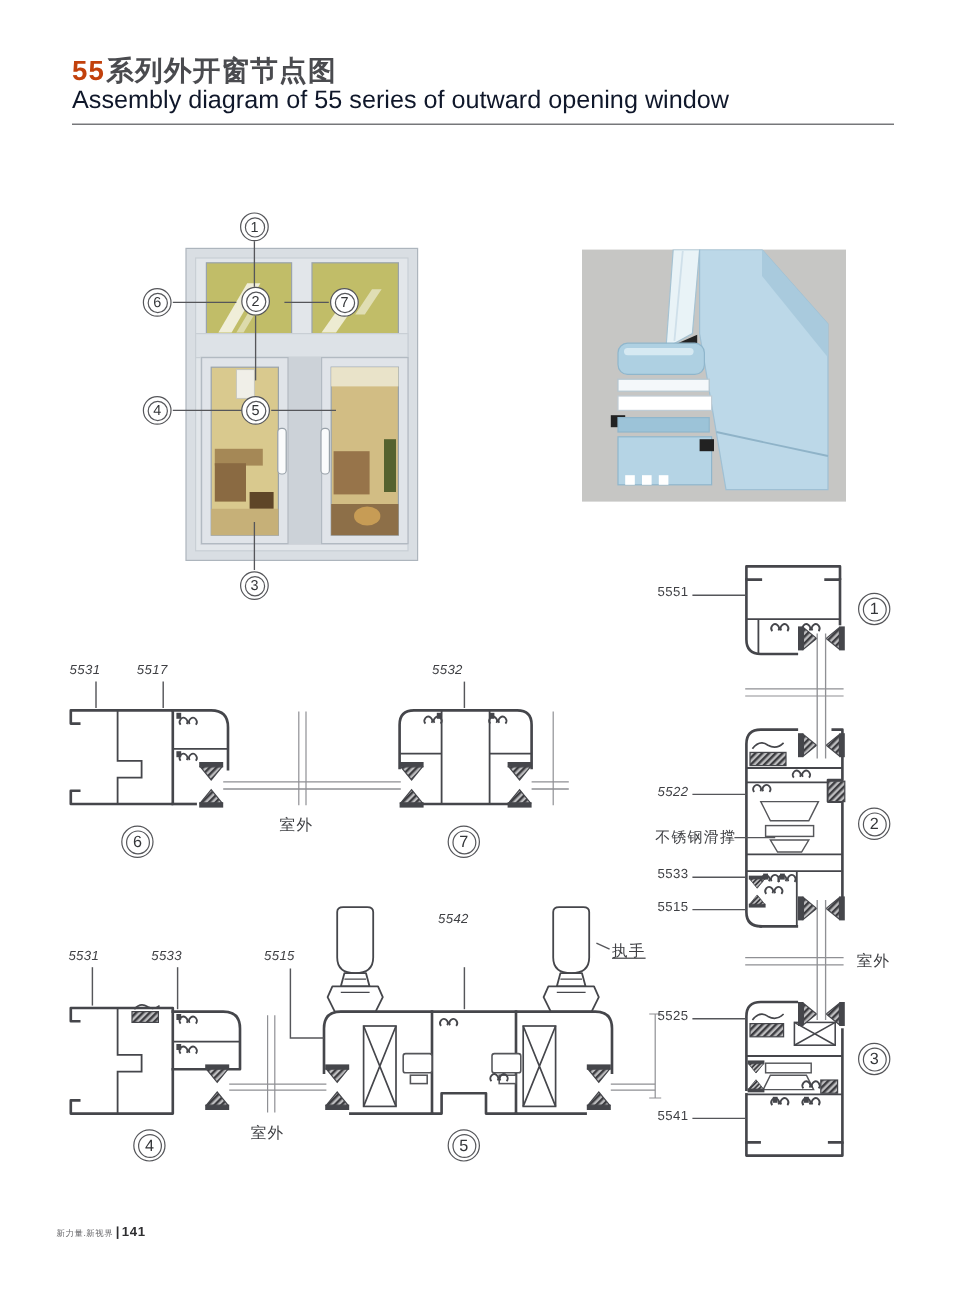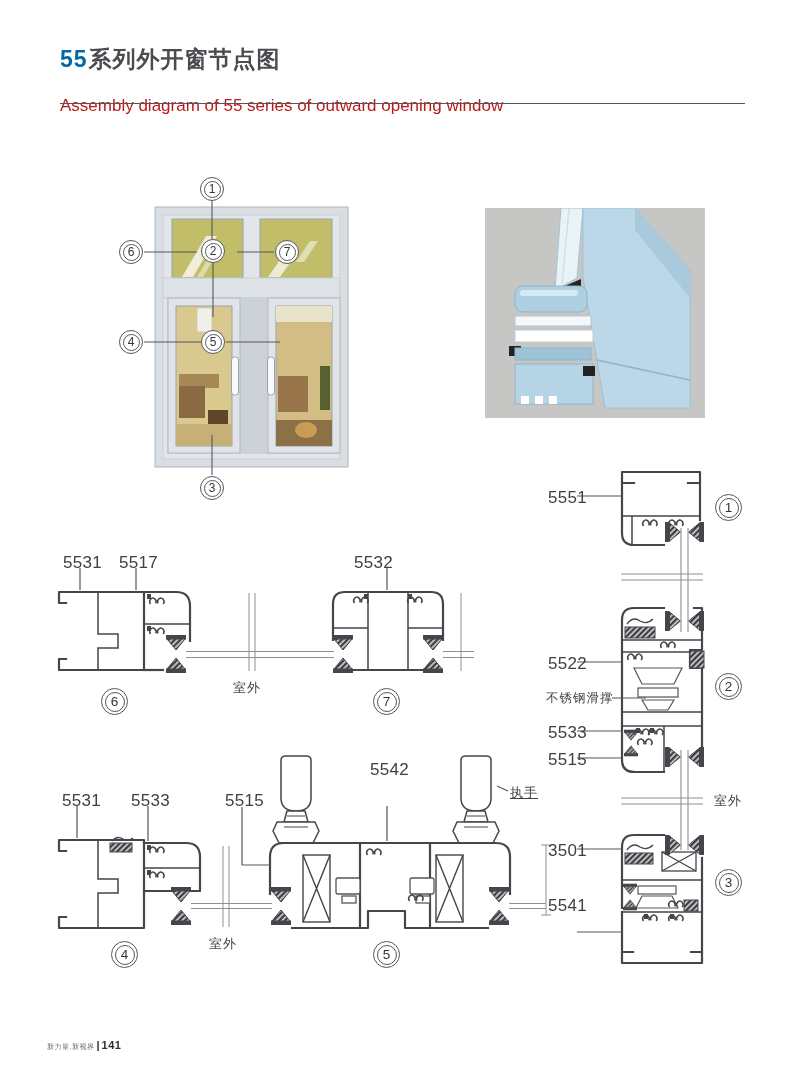--- a/index.html
+++ b/index.html
@@ -3,41 +3,41 @@
 <meta charset="utf-8">
 <style>
   html,body{margin:0;padding:0;}
   body{
     width:800px;height:1075px;position:relative;background:#ffffff;
     font-family:"Liberation Sans", sans-serif;color:#4a4b4f;overflow:hidden;
   }
   .abs{position:absolute;}
   
   .title{position:absolute;left:60px;top:44px;font-size:23px;font-weight:bold;letter-spacing:1px;color:#4a4b4f;}
-  .title .hl{color:#0369a1;margin-right:1px;}
-  .subtitle{position:absolute;left:60px;top:96px;font-size:17px;color:#b91c1c;}
+  .title .hl{color:#c2410c;margin-right:1px;}
+  .subtitle{position:absolute;left:60px;top:72px;font-size:21px;color:#0f172a;}
   .rule{position:absolute;left:60px;top:103px;width:685px;border-top:1.5px solid #55565a;}
   
-  .plabel{position:absolute;font-size:17px;color:#3f4044;letter-spacing:.3px;white-space:nowrap;}
-  .plabel.ctr{width:44px;text-align:right;}
+  .plabel{position:absolute;font-size:11px;color:#3f4044;letter-spacing:.3px;white-space:nowrap;}
+  .plabel.ctr{width:44px;text-align:left;font-style:italic;}
   .plabel.cn{font-size:13px;letter-spacing:1px;}
   
   .co{position:absolute;width:24px;height:24px;border:1.3px solid #55565a;border-radius:50%;
       background:#fff;display:flex;align-items:center;justify-content:center;box-sizing:border-box;}
   .co .in{width:17px;height:17px;border:1.3px solid #55565a;border-radius:50%;box-sizing:border-box;
       display:flex;align-items:center;justify-content:center;font-size:12px;color:#333538;}
   .co.lg{width:27px;height:27px;}
   .co.lg .in{width:20px;height:20px;font-size:13.5px;}
   
   .render{position:absolute;left:485px;top:208px;width:220px;height:210px;background:#c6c6c4;}
   
   .footer{position:absolute;left:47px;top:1021px;display:flex;align-items:baseline;color:#6a6a6d;}
   .footer .brand{font-size:7px;letter-spacing:.5px;}
   .footer .sep{font-size:11px;font-weight:bold;color:#2e2e30;margin:0 2px;}
-  .footer .pg{font-size:11px;font-weight:bold;color:#2e2e30;letter-spacing:.5px;margin-top:18px;}
+  .footer .pg{font-size:11px;font-weight:bold;color:#2e2e30;letter-spacing:.5px;}
   svg{display:block;}
 </style>
 </head>
 <body>
 
 <div class="title">
   <span class="hl">55</span><span>系列外开窗节点图</span>
 </div>
 <div class="subtitle">Assembly diagram of 55 series of outward opening window</div>
 <div class="rule"></div>
@@ -361,38 +361,38 @@
     <path d="M612,698 H646"></path>
       <path d="M577,731 H622"></path>
       <path d="M577,758 H622"></path>
     <path d="M577,849 H622"></path>
       <path d="M577,932 H622"></path>
   </g>
 </svg>
 
 <div class="plabel ctr" style="left:58px;top:553px;">5531</div>
 <div class="plabel ctr" style="left:114px;top:553px;">5517</div>
-<div class="plabel ctr" style="left:349px;top:553px;">5532</div>
+<div class="plabel ctr" style="left:360px;top:553px;">5532</div>
 <div class="plabel cn" style="left:233px;top:679px;">室外</div>
 
 <div class="plabel ctr" style="left:57px;top:791px;">5531</div>
 <div class="plabel ctr" style="left:126px;top:791px;">5533</div>
 <div class="plabel ctr" style="left:220px;top:791px;">5515</div>
 <div class="plabel ctr" style="left:365px;top:760px;">5542</div>
 <div class="plabel cn" style="left:510px;top:784px;text-decoration:underline;">执手</div>
 <div class="plabel cn" style="left:209px;top:935px;">室外</div>
 
 <div class="plabel" style="left:548px;top:488px;">5551</div>
-<div class="plabel" style="left:548px;top:654px;">5522</div>
+<div class="plabel" style="left:548px;top:654px;font-style:italic;">5522</div>
 <div class="plabel cn" style="left:546px;top:690px;font-size:12.5px;">不锈钢滑撑</div>
 <div class="plabel" style="left:548px;top:723px;">5533</div>
 <div class="plabel" style="left:548px;top:750px;">5515</div>
 <div class="plabel cn" style="left:714px;top:792px;">室外</div>
-<div class="plabel" style="left:548px;top:841px;">3501</div>
-<div class="plabel" style="left:548px;top:896px;">5541</div>
+<div class="plabel" style="left:548px;top:841px;">5525</div>
+<div class="plabel" style="left:548px;top:924px;">5541</div>
 
 <div class="co lg" style="left:101px;top:688px;">
     <div class="in">6</div>
   </div>
 <div class="co lg" style="left:373px;top:688px;">
     <div class="in">7</div>
   </div>
 <div class="co lg" style="left:111px;top:941px;">
     <div class="in">4</div>
   </div>

